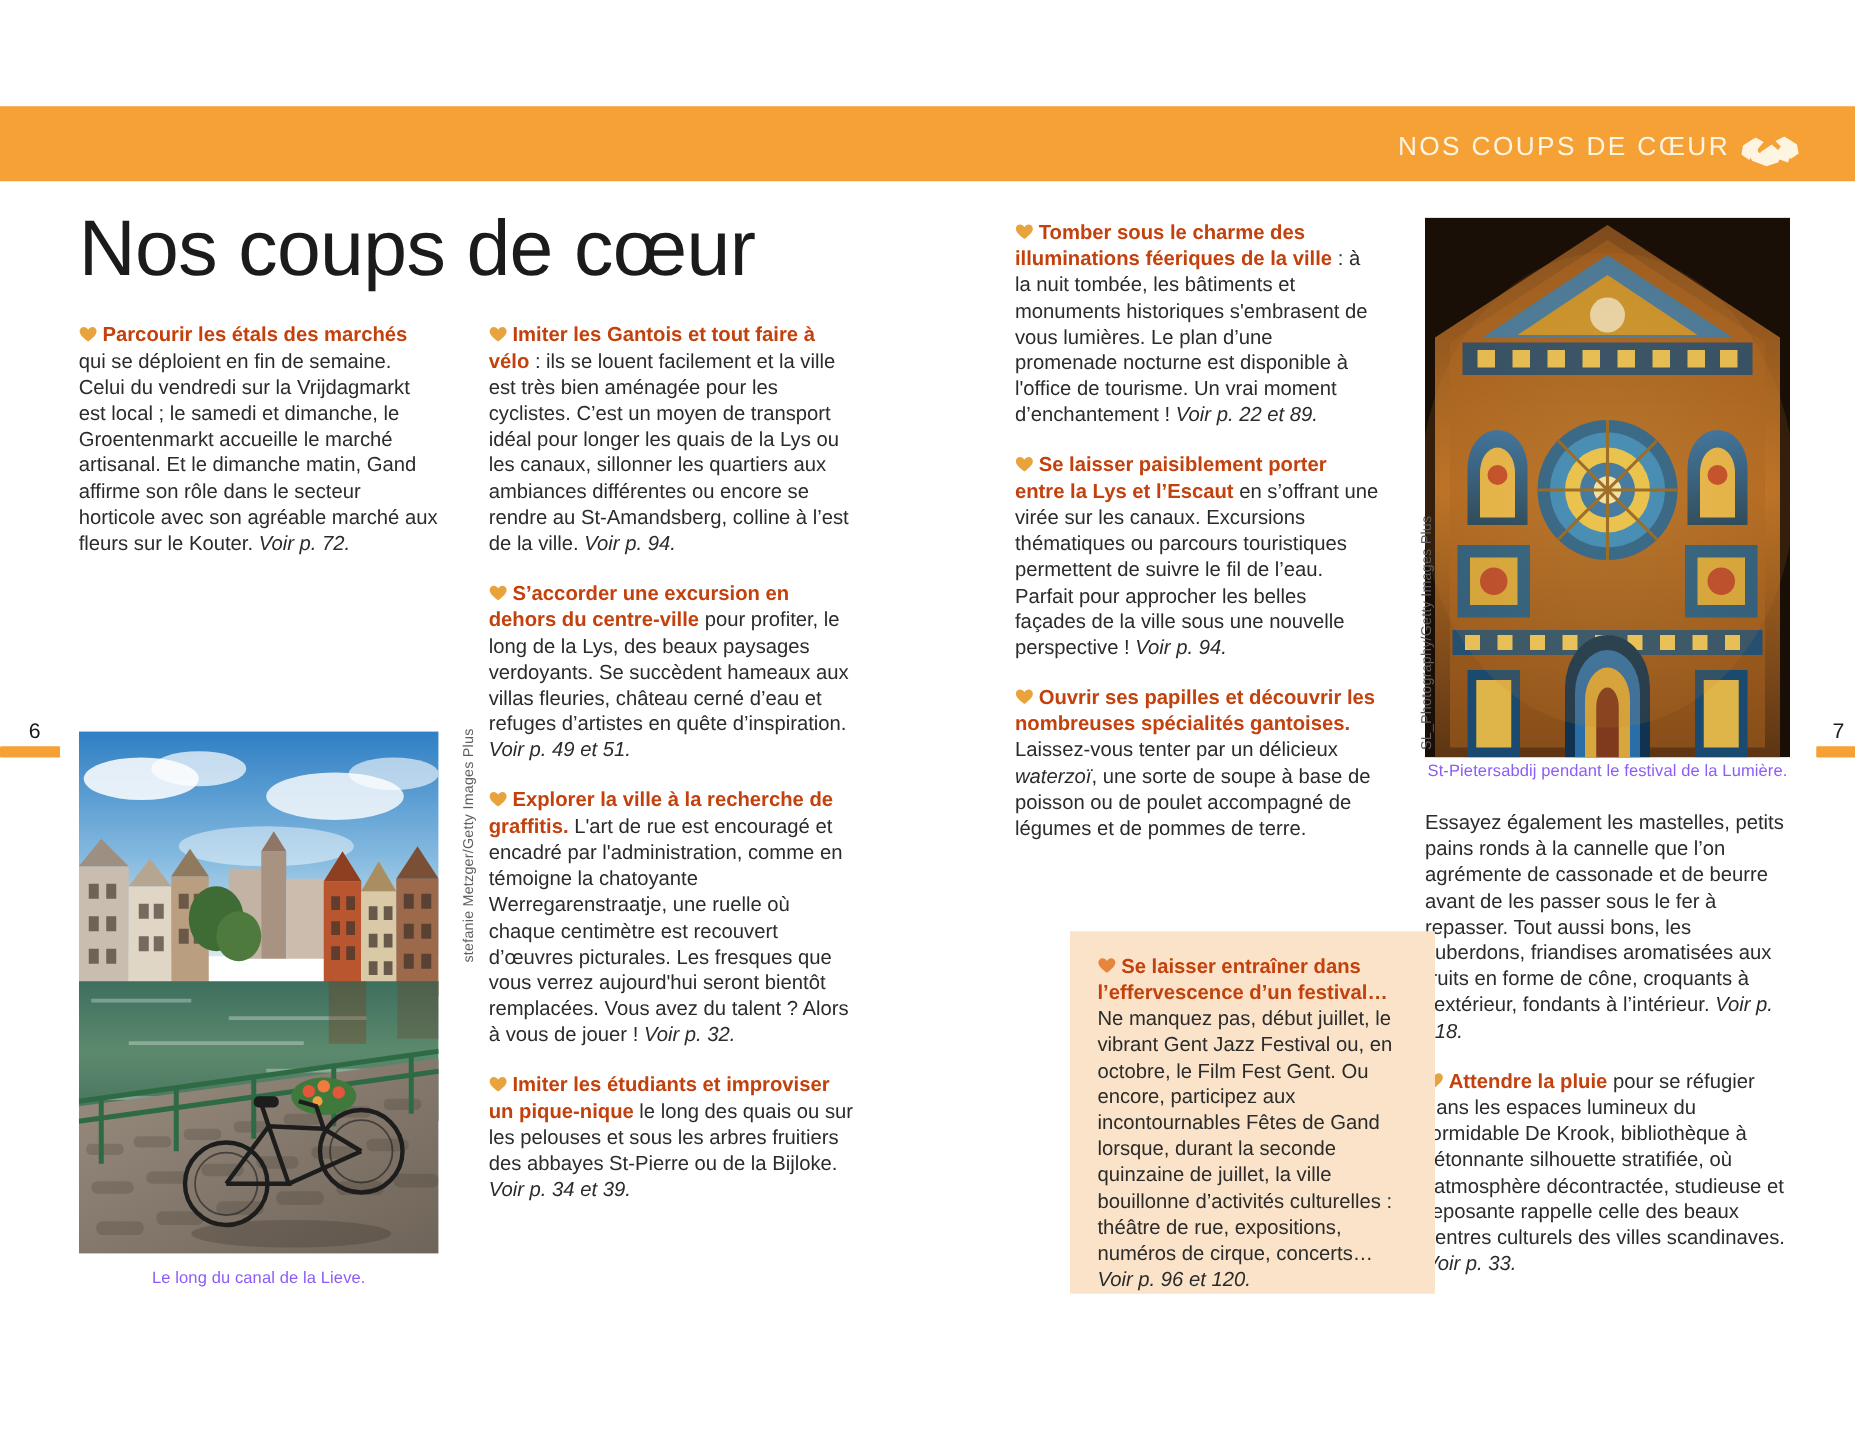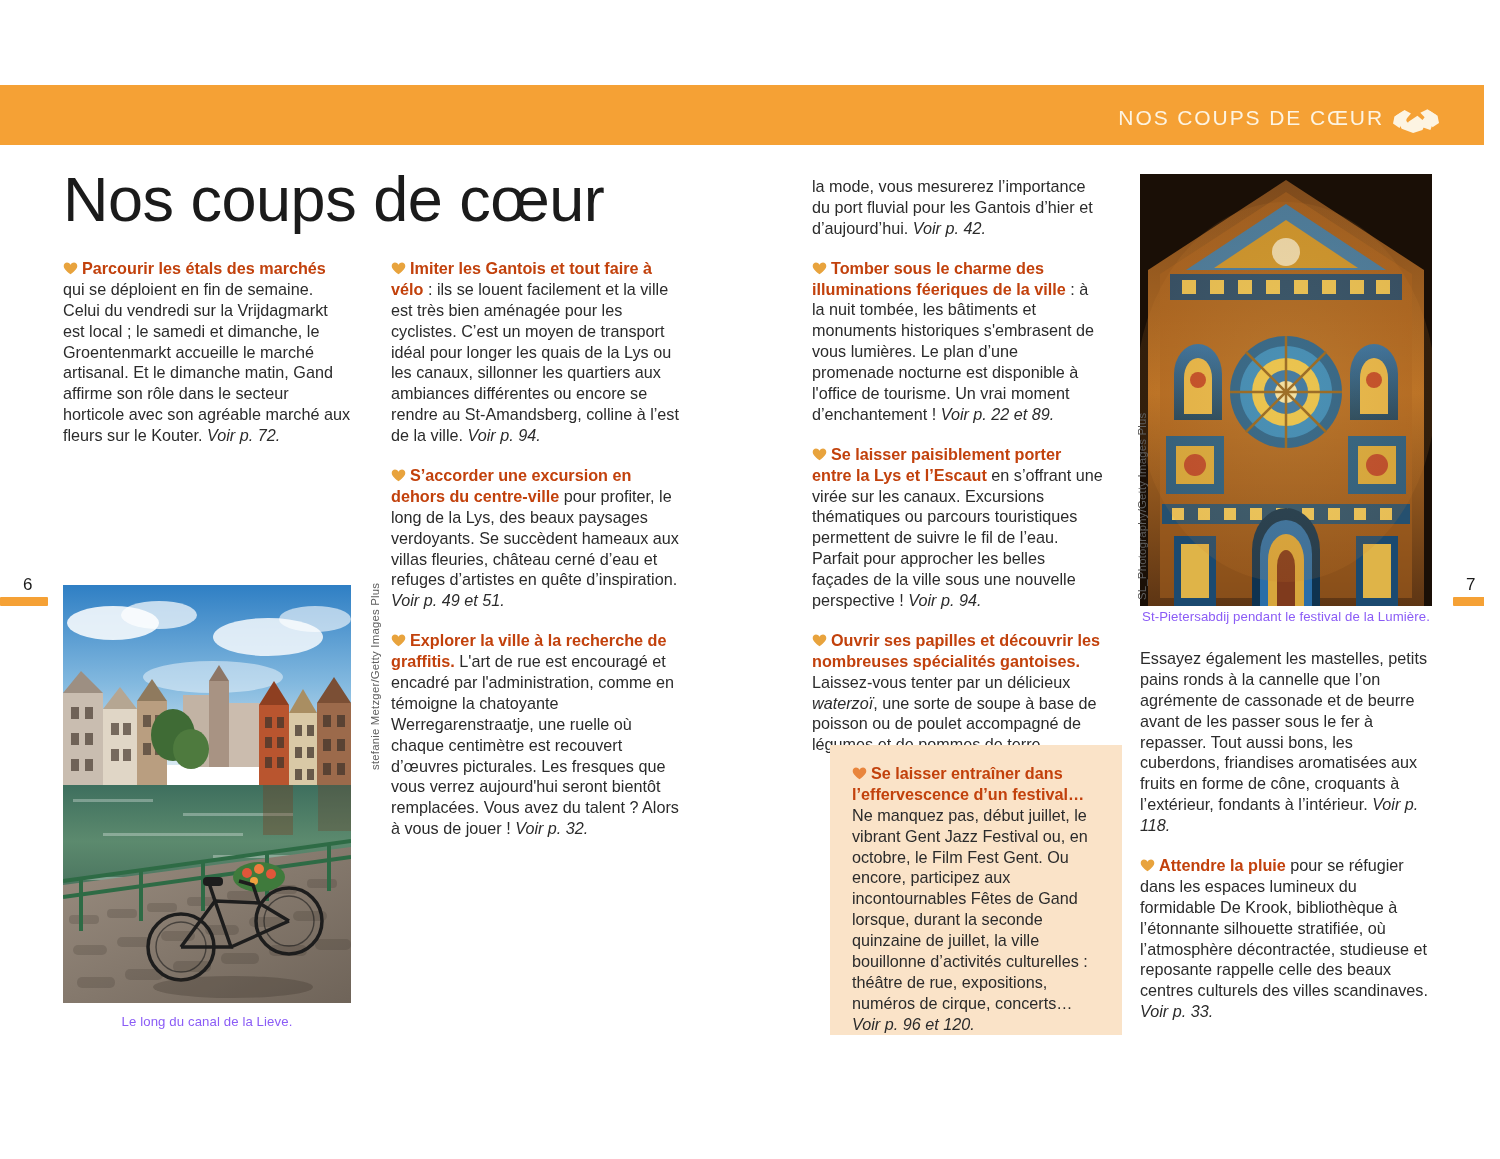--- a/index.html
+++ b/index.html
@@ -125,21 +125,21 @@
     transform-origin: 0 0;
     transform: rotate(-90deg);
     letter-spacing: 0.2px;
   }
   #credit-left  { left: 369px;  top: 770px; }
   #credit-right { left: 1136px; top: 600px; }
 
   
   .hilite {
     position: absolute;
-    left: 830px;
+    left: 856px;
     top: 745px;
     width: 292px;
     height: 290px;
     background: #fae3c8;
     box-sizing: border-box;
     padding: 18px 20px 14px 22px;
     font-size: 16.2px;
     line-height: 1.29;
     color: #2b2b2b;
   }
@@ -191,23 +191,25 @@
   <div class="col" id="col2">
       <p><span class="heart"><svg viewBox="0 0 20 18" width="15" height="13">
             <path d="M10 17 C3 11.5 0.6 8.4 0.6 5.4 C0.6 2.6 2.8 0.8 5.2 0.8 C7 0.8 8.9 1.9 10 3.9 C11.1 1.9 13 0.8 14.8 0.8 C17.2 0.8 19.4 2.6 19.4 5.4 C19.4 8.4 17 11.5 10 17 Z" fill="#e8a33d"></path>
           </svg></span><b>Imiter les Gantois et tout faire à vélo</b><span> : ils se louent facilement et la ville est très bien aménagée pour les cyclistes. C’est un moyen de transport idéal pour longer les quais de la Lys ou les canaux, sillonner les quartiers aux ambiances différentes ou encore se rendre au St-Amandsberg, colline à l’est de la ville. </span><i>Voir p. 94.</i></p>
       <p><span class="heart"><svg viewBox="0 0 20 18" width="15" height="13">
             <path d="M10 17 C3 11.5 0.6 8.4 0.6 5.4 C0.6 2.6 2.8 0.8 5.2 0.8 C7 0.8 8.9 1.9 10 3.9 C11.1 1.9 13 0.8 14.8 0.8 C17.2 0.8 19.4 2.6 19.4 5.4 C19.4 8.4 17 11.5 10 17 Z" fill="#e8a33d"></path>
           </svg></span><b>S’accorder une excursion en dehors du centre-ville</b><span> pour profiter, le long de la Lys, des beaux paysages verdoyants. Se succèdent hameaux aux villas fleuries, château cerné d’eau et refuges d’artistes en quête d’inspiration. </span><i>Voir p. 49 et 51.</i></p>
       <p><span class="heart"><svg viewBox="0 0 20 18" width="15" height="13">
             <path d="M10 17 C3 11.5 0.6 8.4 0.6 5.4 C0.6 2.6 2.8 0.8 5.2 0.8 C7 0.8 8.9 1.9 10 3.9 C11.1 1.9 13 0.8 14.8 0.8 C17.2 0.8 19.4 2.6 19.4 5.4 C19.4 8.4 17 11.5 10 17 Z" fill="#e8a33d"></path>
           </svg></span><b>Explorer la ville à la recherche de graffitis.</b><span> L'art de rue est encouragé et encadré par l'administration, comme en témoigne la chatoyante Werregarenstraatje, une ruelle où chaque centimètre est recouvert d’œuvres picturales. Les fresques que vous verrez aujourd'hui seront bientôt remplacées. Vous avez du talent ? Alors à vous de jouer ! </span><i>Voir p. 32.</i></p>
+      <p><span class="heart"><svg viewBox="0 0 20 18" width="15" height="13">
+            <path d="M10 17 C3 11.5 0.6 8.4 0.6 5.4 C0.6 2.6 2.8 0.8 5.2 0.8 C7 0.8 8.9 1.9 10 3.9 C11.1 1.9 13 0.8 14.8 0.8 C17.2 0.8 19.4 2.6 19.4 5.4 C19.4 8.4 17 11.5 10 17 Z" fill="#e8a33d"></path>
+          </svg></span><b>Imiter les étudiants et improviser un pique-nique</b><span> le long des quais ou sur les pelouses et sous les arbres fruitiers des abbayes St-Pierre ou de la Bijloke. </span><i>Voir p. 34 et 39.</i></p>
     </div>
   <div class="col" id="col3">
-      <p><span>la mode, vous mesurerez l’importance du port fluvial pour les Gantois d’hier et d’aujourd’hui. </span><i>Voir p. 42.</i></p>
       <p><span class="heart"><svg viewBox="0 0 20 18" width="15" height="13">
             <path d="M10 17 C3 11.5 0.6 8.4 0.6 5.4 C0.6 2.6 2.8 0.8 5.2 0.8 C7 0.8 8.9 1.9 10 3.9 C11.1 1.9 13 0.8 14.8 0.8 C17.2 0.8 19.4 2.6 19.4 5.4 C19.4 8.4 17 11.5 10 17 Z" fill="#e8a33d"></path>
           </svg></span><b>Tomber sous le charme des illuminations féeriques de la ville</b><span> : à la nuit tombée, les bâtiments et monuments historiques s'embrasent de vous lumières. Le plan d’une promenade nocturne est disponible à l'office de tourisme. Un vrai moment d’enchantement ! </span><i>Voir p. 22 et 89.</i></p>
       <p><span class="heart"><svg viewBox="0 0 20 18" width="15" height="13">
             <path d="M10 17 C3 11.5 0.6 8.4 0.6 5.4 C0.6 2.6 2.8 0.8 5.2 0.8 C7 0.8 8.9 1.9 10 3.9 C11.1 1.9 13 0.8 14.8 0.8 C17.2 0.8 19.4 2.6 19.4 5.4 C19.4 8.4 17 11.5 10 17 Z" fill="#e8a33d"></path>
           </svg></span><b>Se laisser paisiblement porter entre la Lys et l’Escaut</b><span> en s’offrant une virée sur les canaux. Excursions thématiques ou parcours touristiques permettent de suivre le fil de l’eau. Parfait pour approcher les belles façades de la ville sous une nouvelle perspective ! </span><i>Voir p. 94.</i></p>
       <p><span class="heart"><svg viewBox="0 0 20 18" width="15" height="13">
             <path d="M10 17 C3 11.5 0.6 8.4 0.6 5.4 C0.6 2.6 2.8 0.8 5.2 0.8 C7 0.8 8.9 1.9 10 3.9 C11.1 1.9 13 0.8 14.8 0.8 C17.2 0.8 19.4 2.6 19.4 5.4 C19.4 8.4 17 11.5 10 17 Z" fill="#e8a33d"></path>
           </svg></span><b>Ouvrir ses papilles et découvrir les nombreuses spécialités gantoises.</b><span> Laissez-vous tenter par un délicieux </span><i>waterzoï</i><span>, une sorte de soupe à base de poisson ou de poulet accompagné de légumes et de pommes de terre.</span></p>
     </div>

